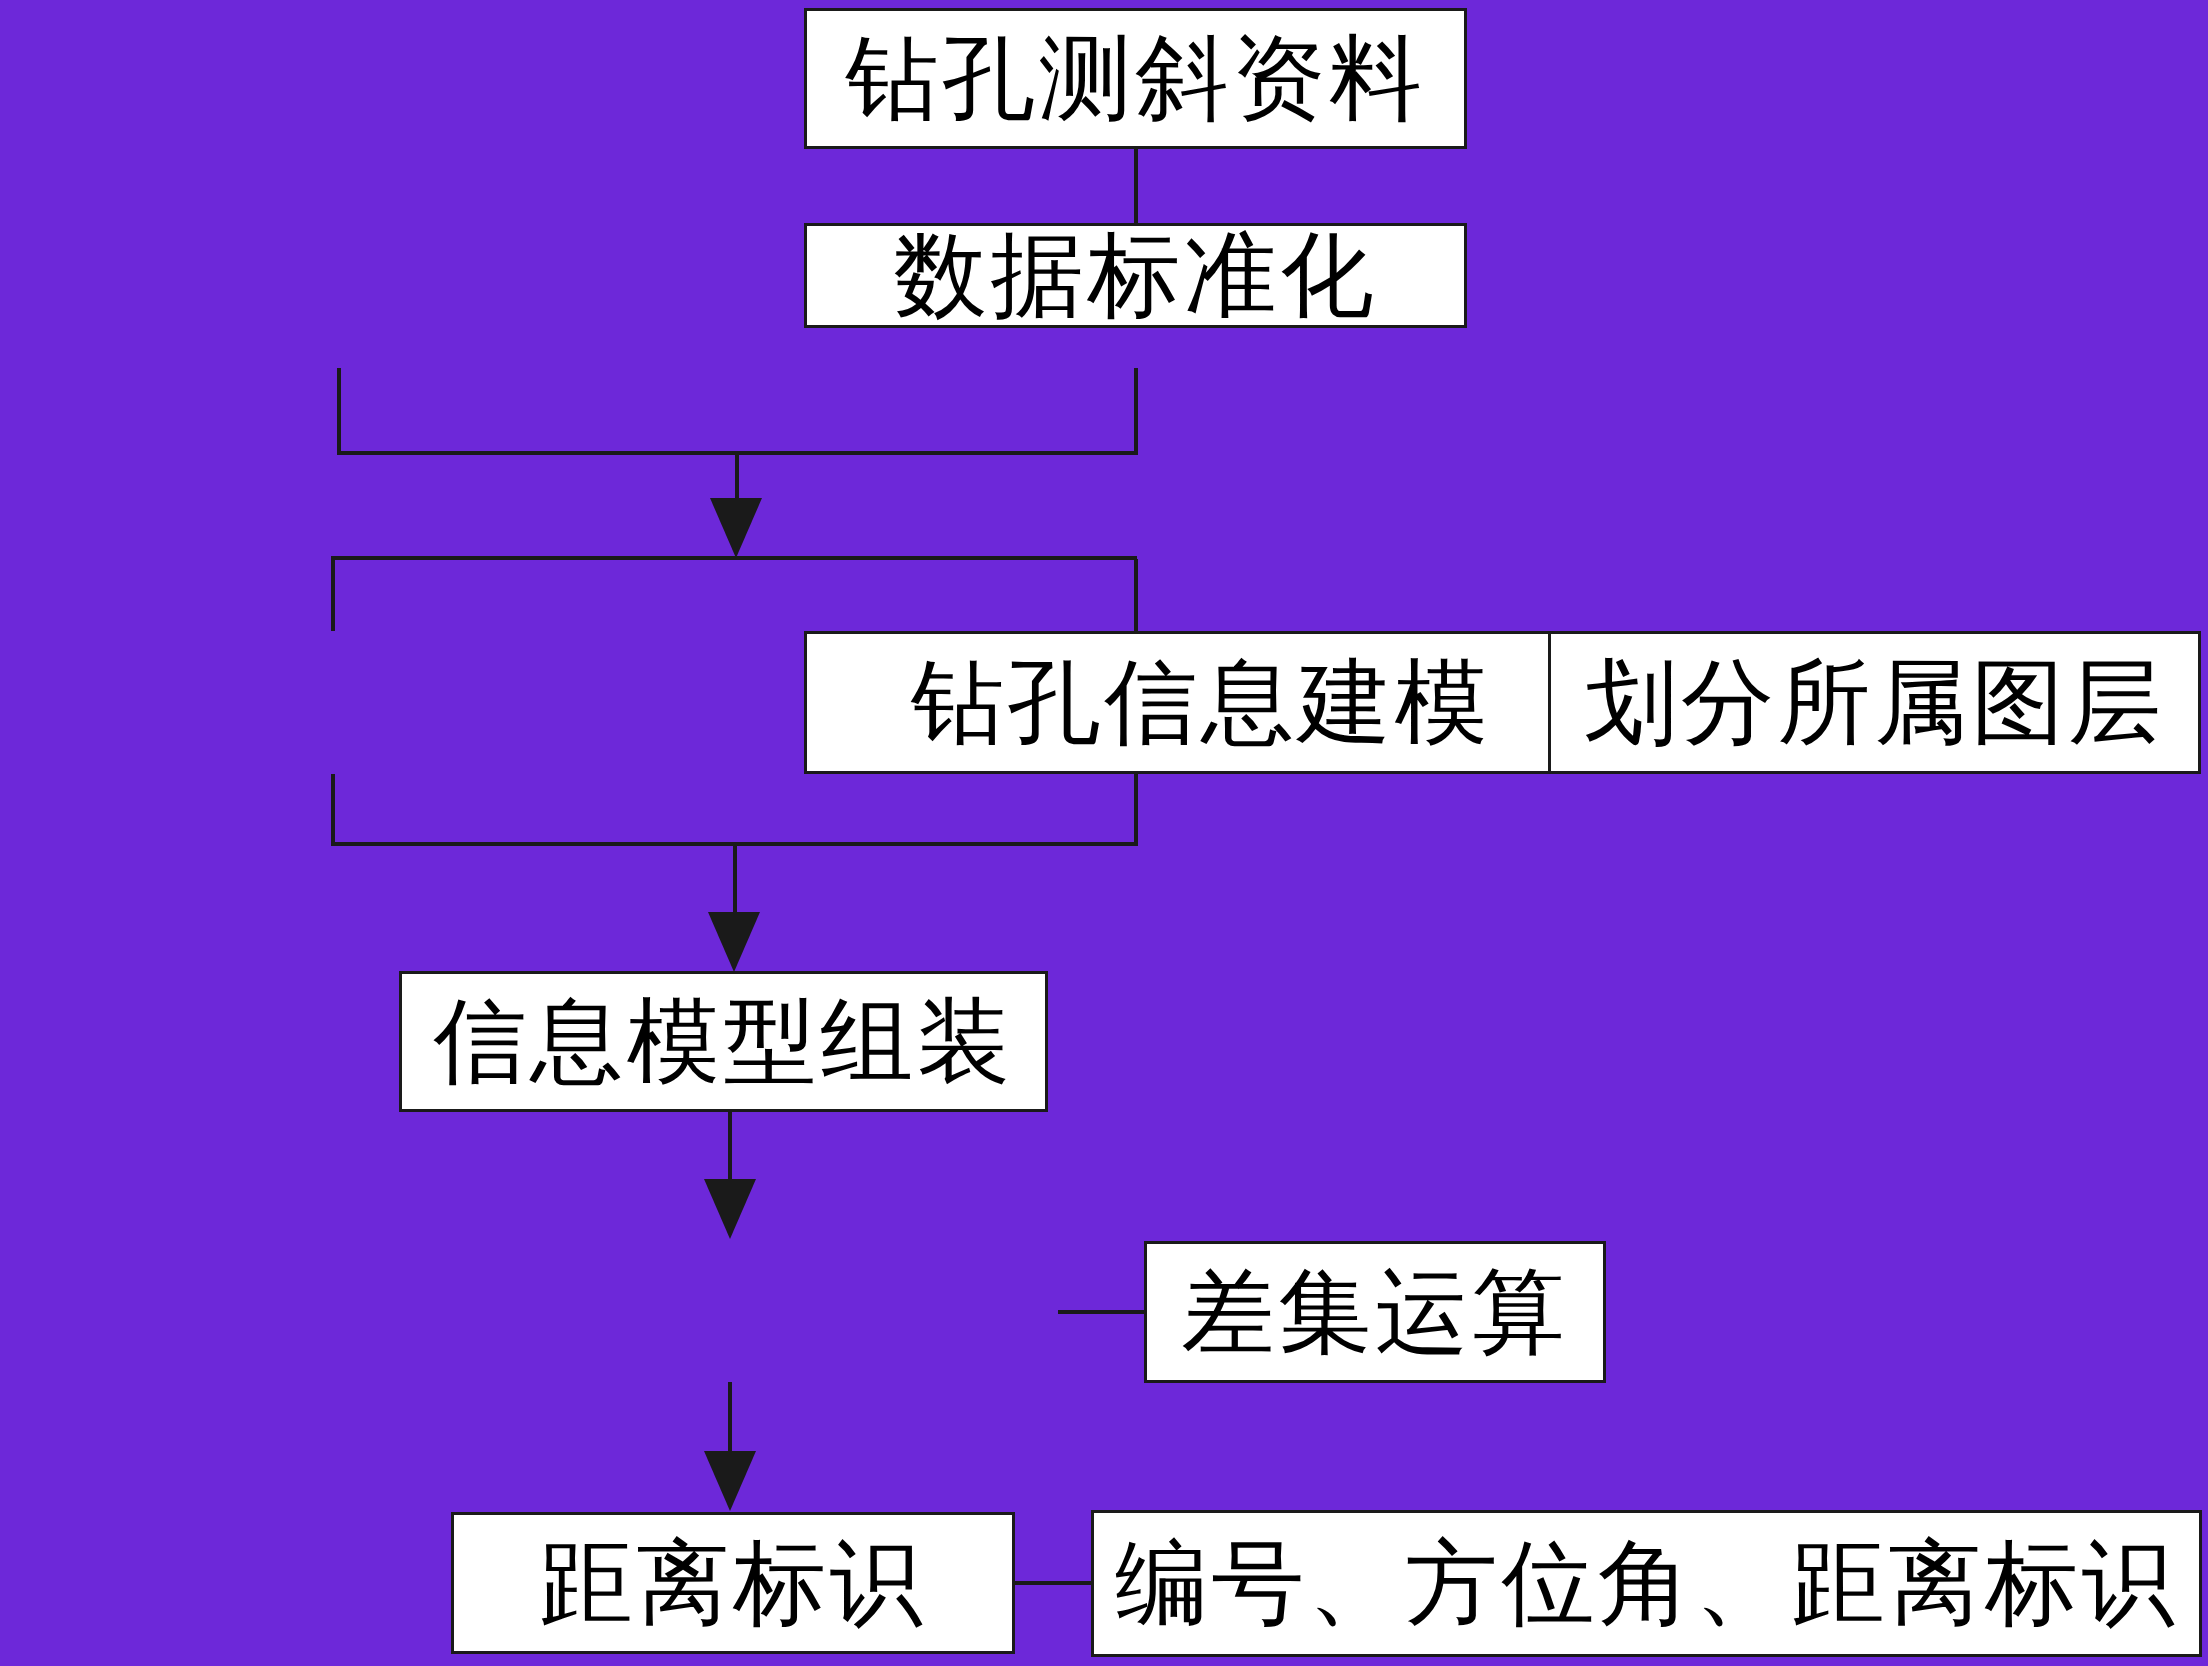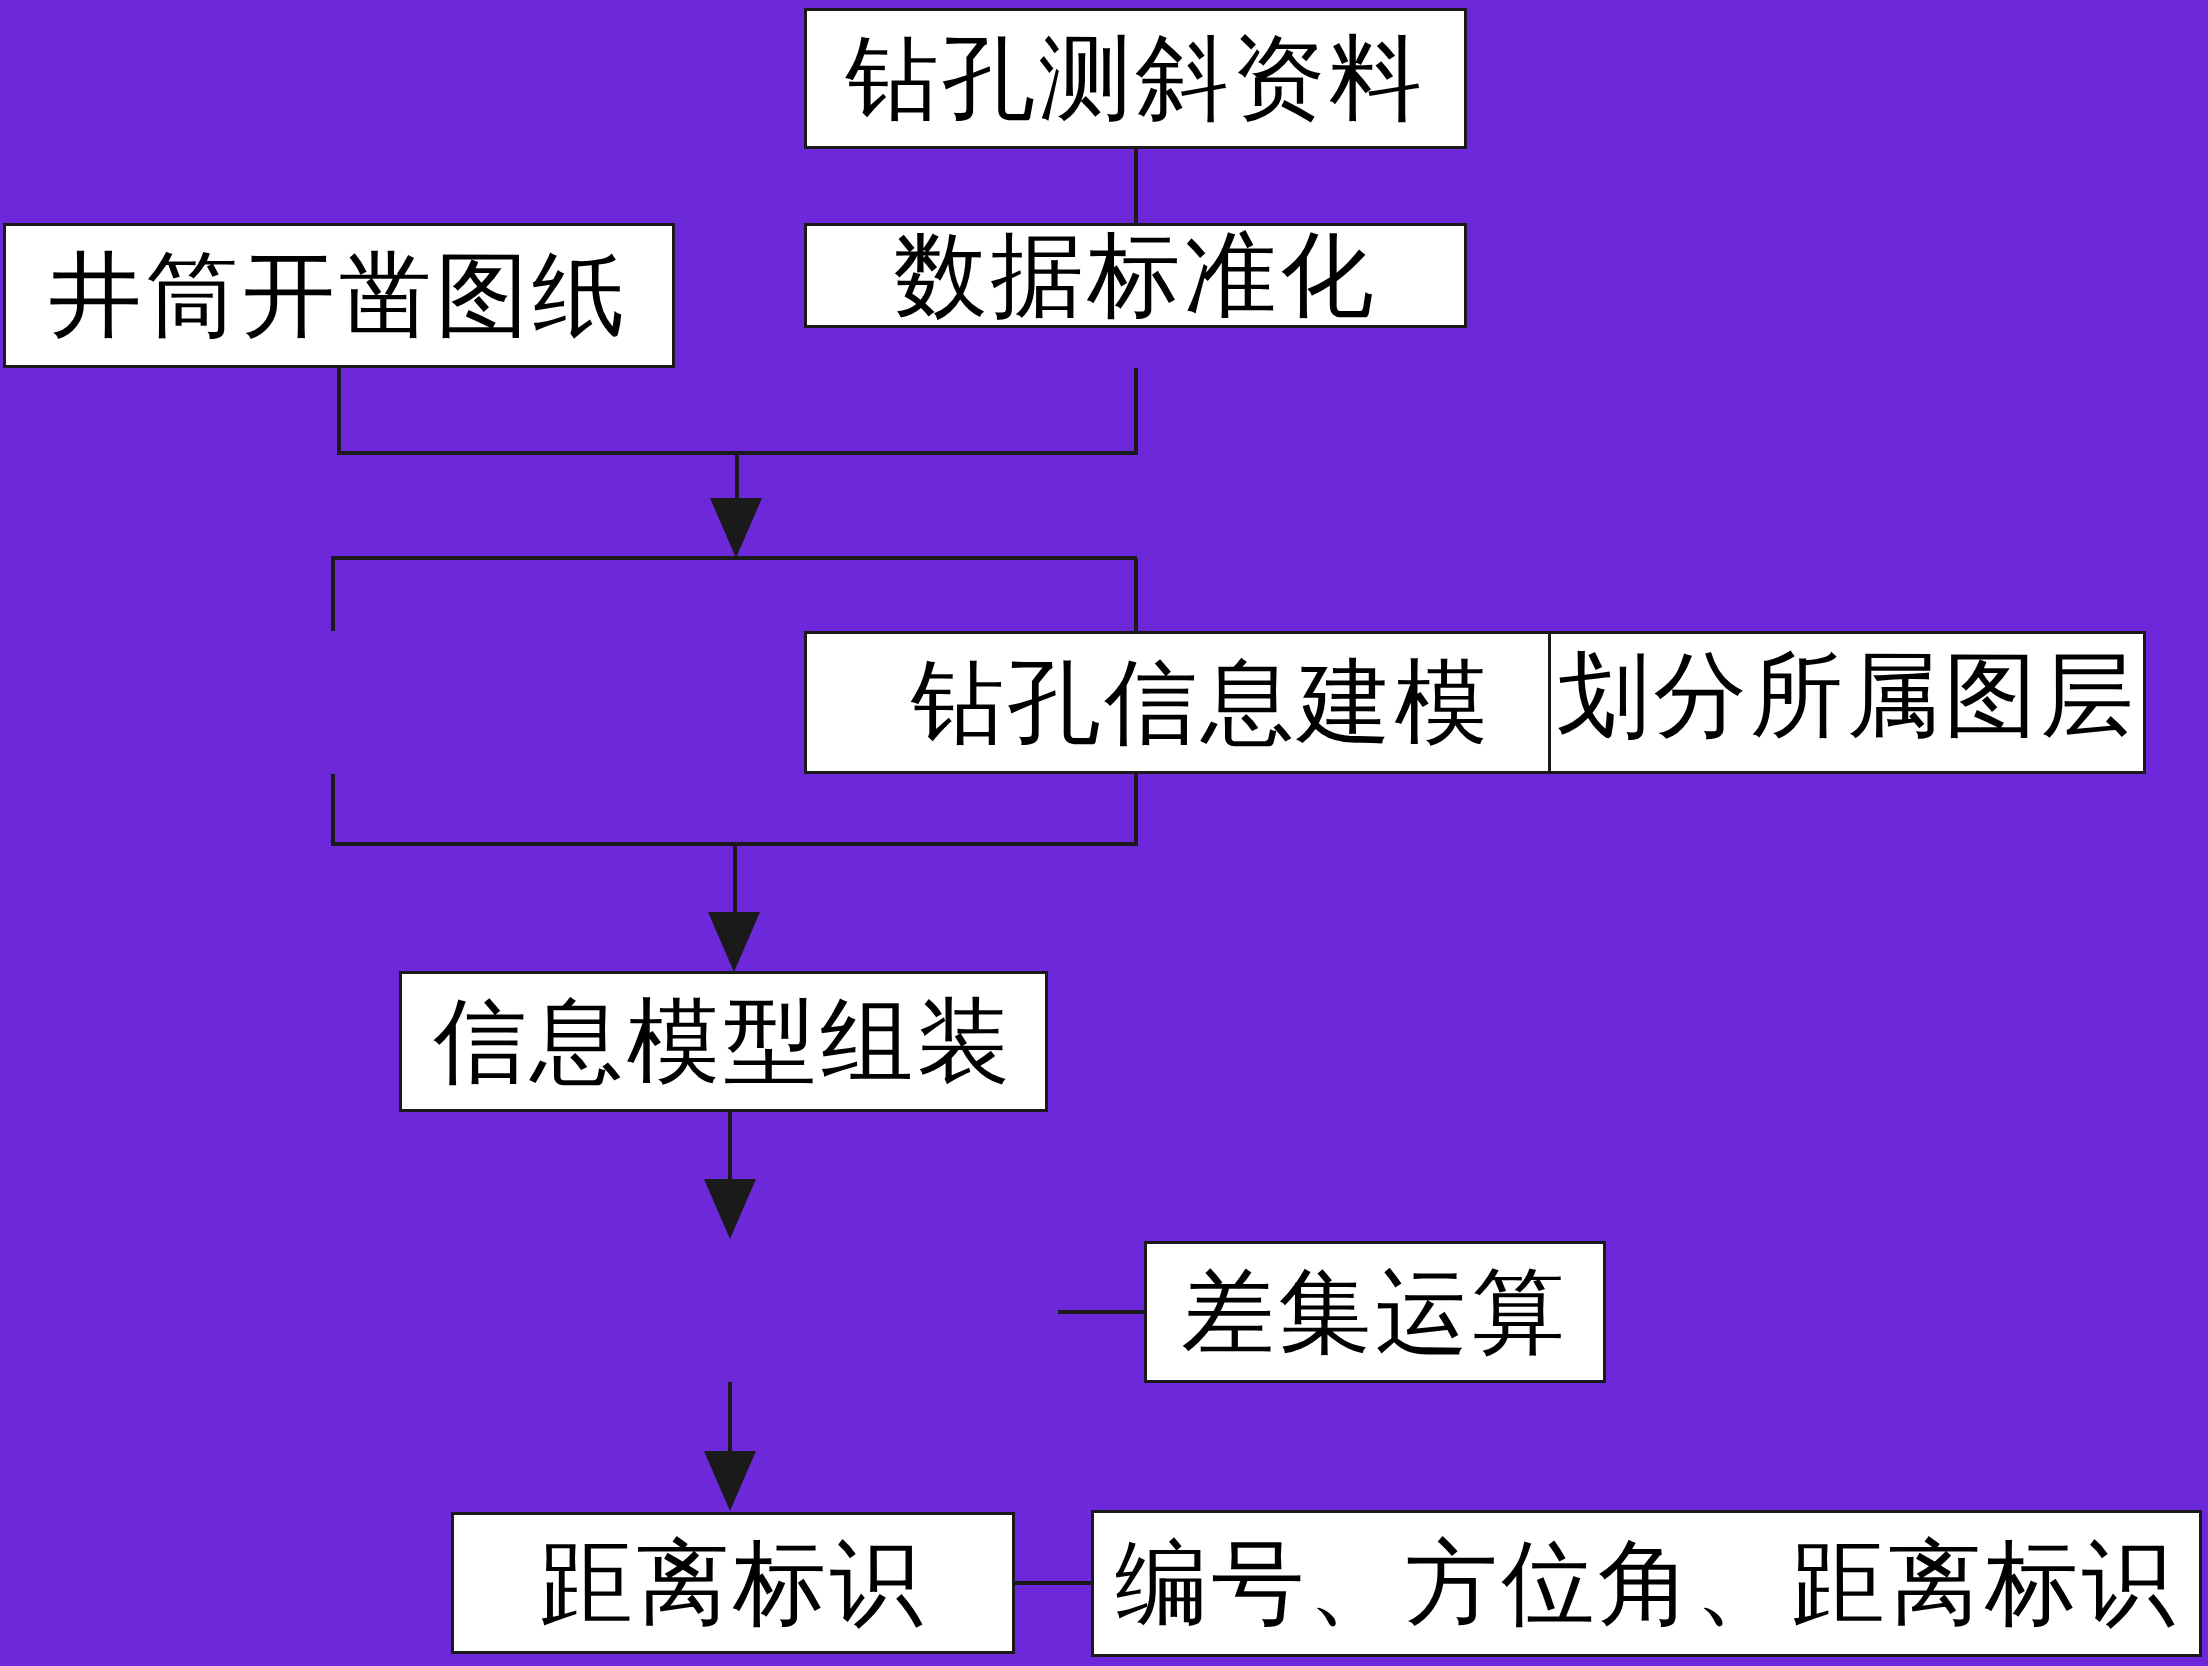--- a/index.html
+++ b/index.html
@@ -45,25 +45,24 @@
     z-index: 1;
   }
 </style>
 </head>
 <body>
 
 <div class="canvas">
 
   <div class="node" style="left:804px; top:7.5px;    width:663px; height:141px;">钻孔测斜资料</div>
 
-  <div class="node" style="left:2.8px;   top:223px;  width:672px; height:145px;">井筒开凿图纸</div>
   <div class="node" style="left:804px; top:223px;  width:663px; height:105px;">数据标准化</div>
 
   <div class="node" style="left:804px;  top:631px; width:794px; height:143px;">钻孔信息建模</div>
-  <div class="node" style="left:1548px; top:631px; width:598px; height:143px;font-family:Liberation Mono, monospace;">划分所属图层</div>
+  <div class="node" style="left:1548px; top:631px; width:653px; height:143px;">划分所属图层</div>
 
   <div class="node" style="left:399px; top:971px; width:649px; height:141px;">信息模型组装</div>
 
   <div class="node" style="left:1144px; top:1241px; width:462px; height:142px;">差集运算</div>
 
   <div class="node" style="left:451px;  top:1512px; width:564px;  height:142px;">距离标识</div>
   <div class="node" style="left:1091px; top:1510px; width:1111px; height:147px;">编号、方位角、距离标识</div>
 
   <div class="line" style="left:1134px; top:148px; width:3.7px; height:76px;"></div>
 

